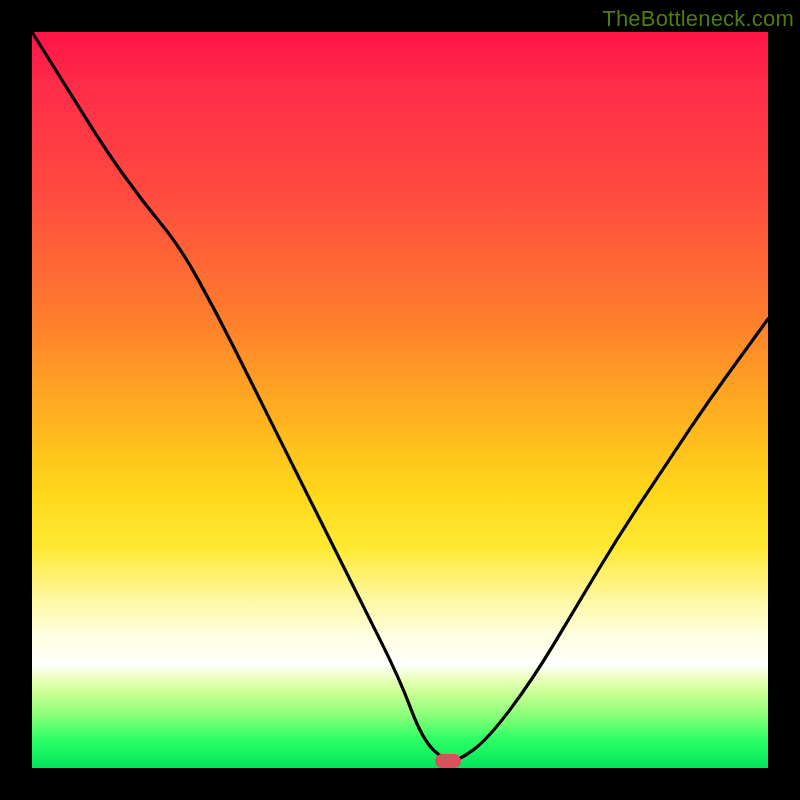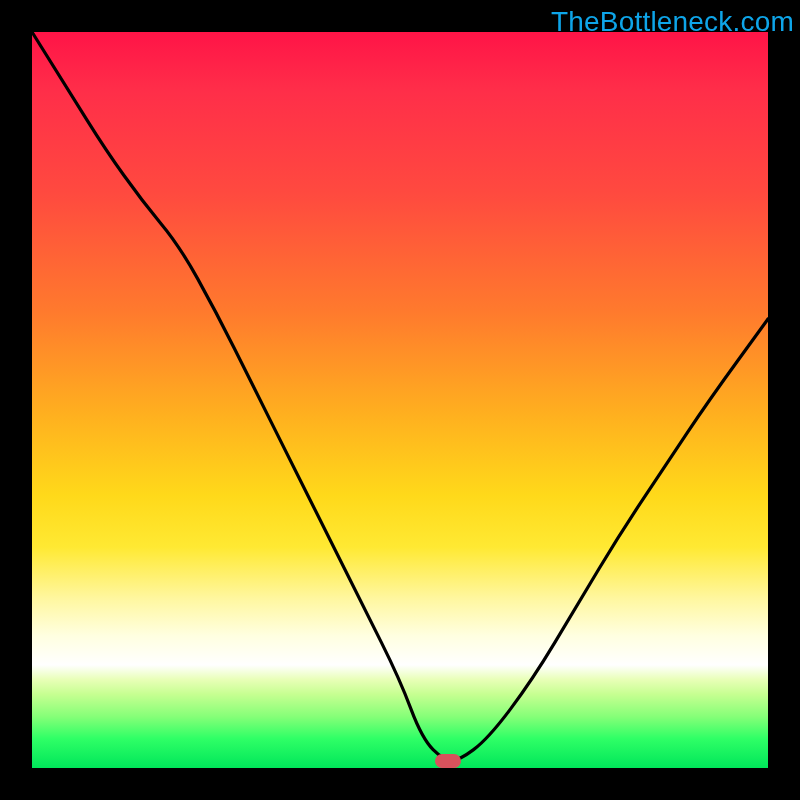--- a/index.html
+++ b/index.html
@@ -56,22 +56,22 @@
     width: 26px;
     height: 14px;
     border-radius: 7px;
     background: #d8525c;
     transform: translate(-50%, -50%);
   }
   .watermark {
     position: absolute;
     top: 6px;
     right: 6px;
-    color: #0ea5e9;
-    font-size: 28px;
+    color: #4d7c0f;
+    font-size: 22px;
     font-weight: 500;
     letter-spacing: 0.2px;
     user-select: none;
   }
 </style>
 </head>
 <body>
 
 <div class="frame">
 

